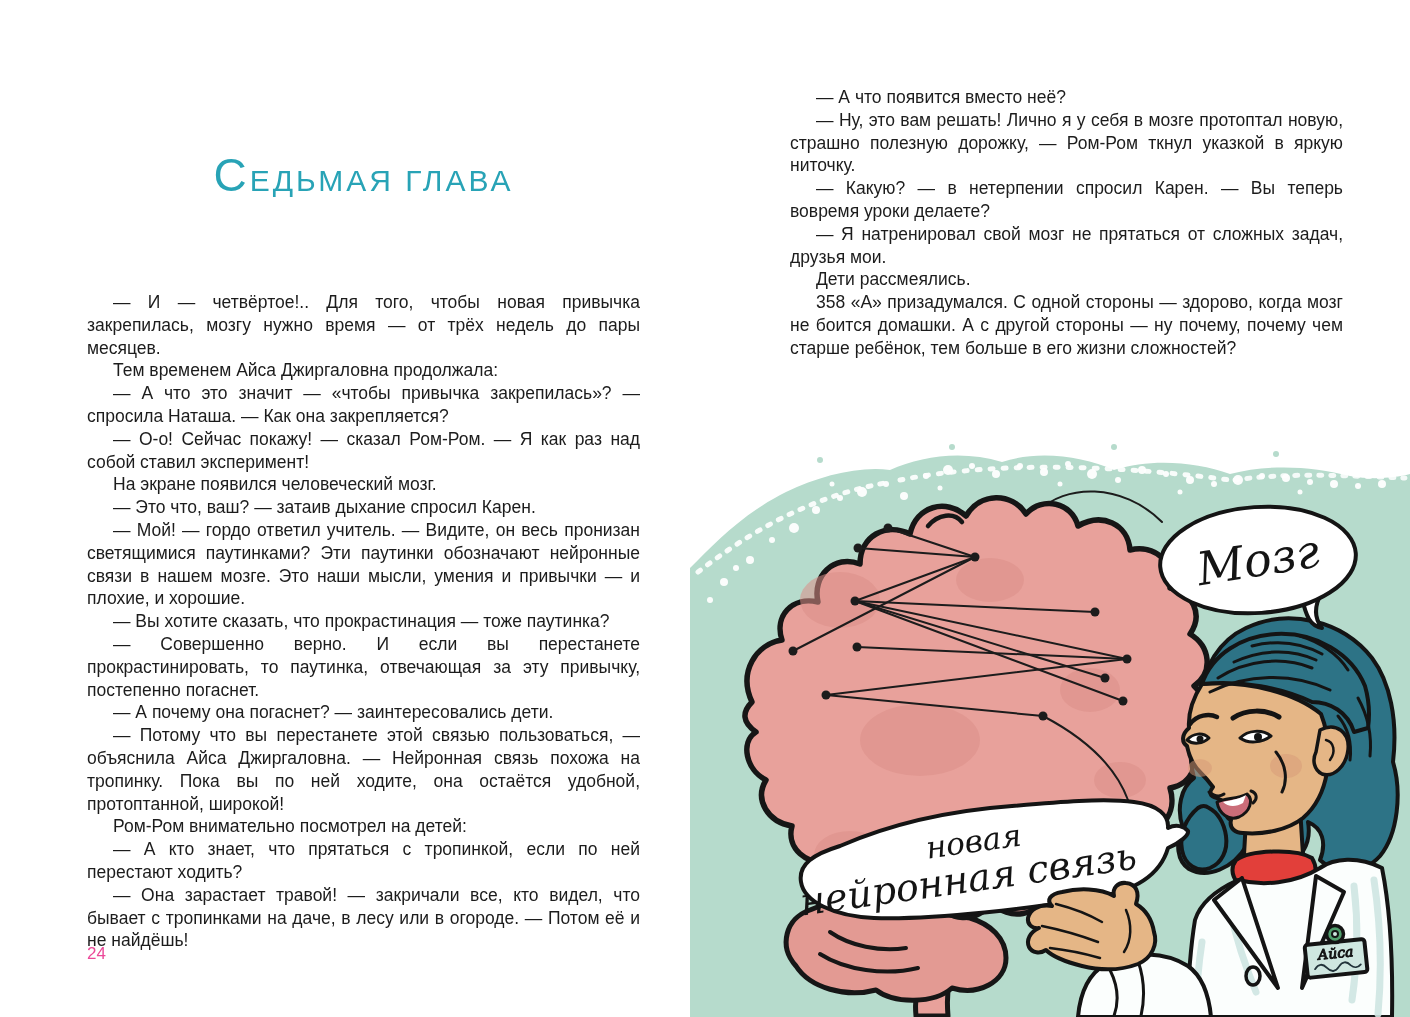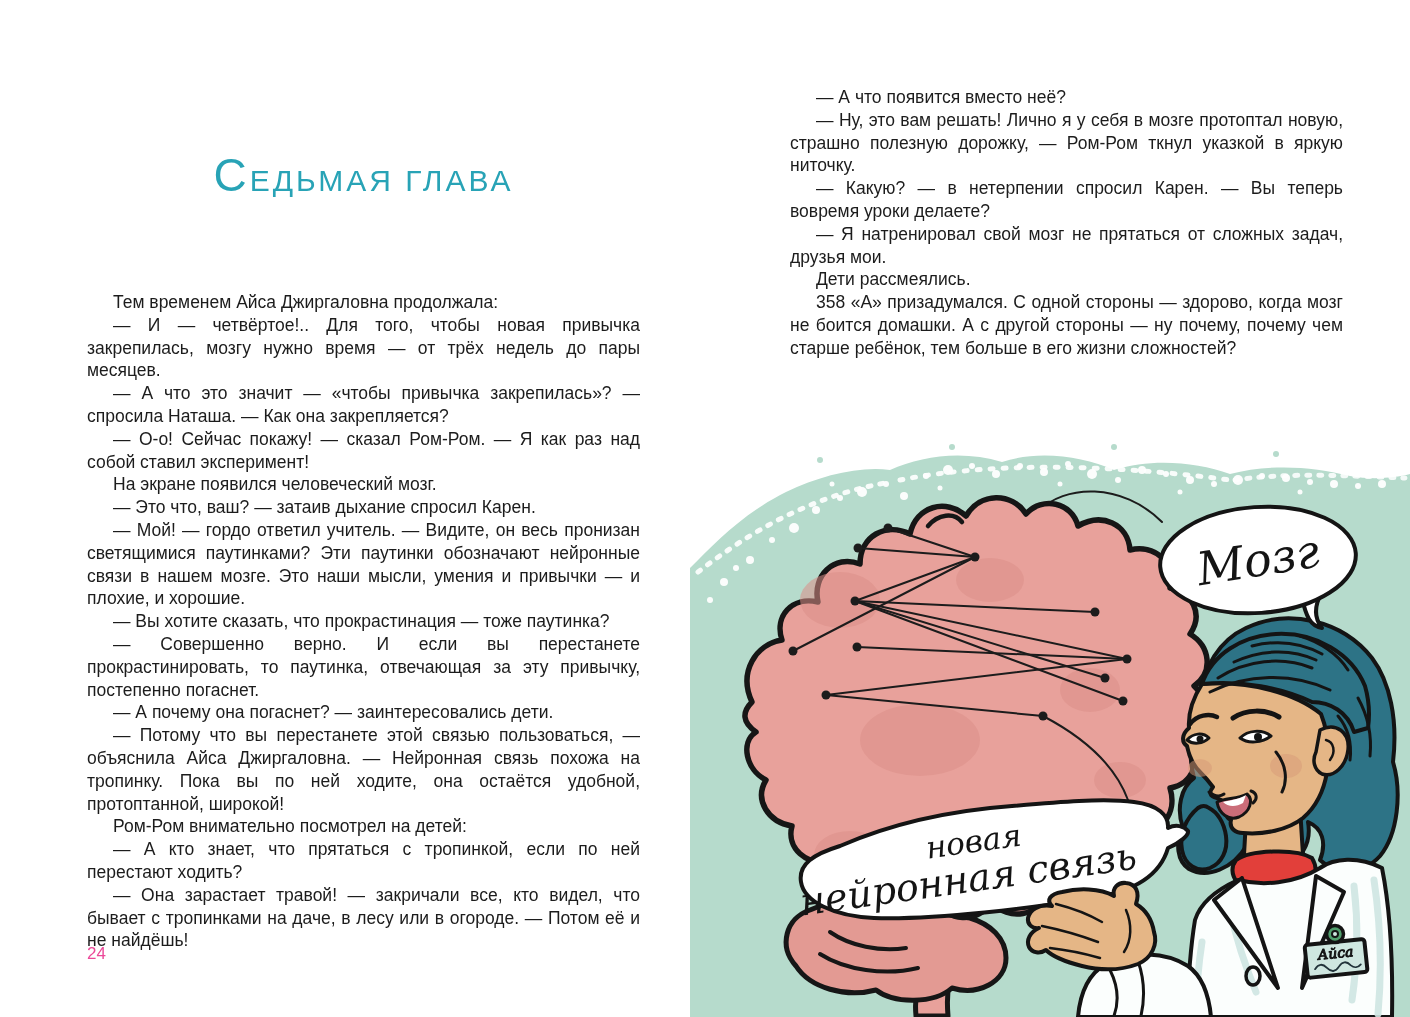--- a/index.html
+++ b/index.html
@@ -28,22 +28,22 @@
   .illustration{position:absolute;left:690px;top:440px;width:720px;height:577px;}
   svg text{user-select:none;}
   .script{font-family:"DejaVu Serif",serif;font-style:italic;fill:#141414;}
 </style>
 </head>
 <body>
 
 <div class="page" id="page-left">
   <div class="chapter-title"><span class="initial">С</span><span class="rest">едьмая глава</span></div>
   <div class="text-block" id="left-text">
+    <p class="para">— И — четвёртое!.. Для того, чтобы новая привычка закрепилась, мозгу нужно время — от трёх недель до пары месяцев.</p>
     <p class="para">Тем временем Айса Джиргаловна продолжала:</p>
-    <p class="para">— И — четвёртое!.. Для того, чтобы новая привычка закрепилась, мозгу нужно время — от трёх недель до пары месяцев.</p>
     <p class="para">— А что это значит — «чтобы привычка закрепилась»? — спросила Наташа. — Как она закрепляется?</p>
     <p class="para">— О-о! Сейчас покажу! — сказал Ром-Ром. — Я как раз над собой ставил эксперимент!</p>
     <p class="para">На экране появился человеческий мозг.</p>
     <p class="para">— Это что, ваш? — затаив дыхание спросил Карен.</p>
     <p class="para">— Мой! — гордо ответил учитель. — Видите, он весь пронизан светящимися паутинками? Эти паутинки обозначают нейронные связи в нашем мозге. Это наши мысли, умения и привычки — и плохие, и хорошие.</p>
     <p class="para">— Вы хотите сказать, что прокрастинация — тоже паутинка?</p>
     <p class="para">— Совершенно верно. И если вы перестанете прокрастинировать, то паутинка, отвечающая за эту привычку, постепенно погаснет.</p>
     <p class="para">— А почему она погаснет? — заинтересовались дети.</p>
     <p class="para">— Потому что вы перестанете этой связью пользоваться, — объяснила Айса Джиргаловна. — Нейронная связь похожа на тропинку. Пока вы по ней ходите, она остаётся удобной, протоптанной, широкой!</p>
     <p class="para">Ром-Ром внимательно посмотрел на детей:</p>

